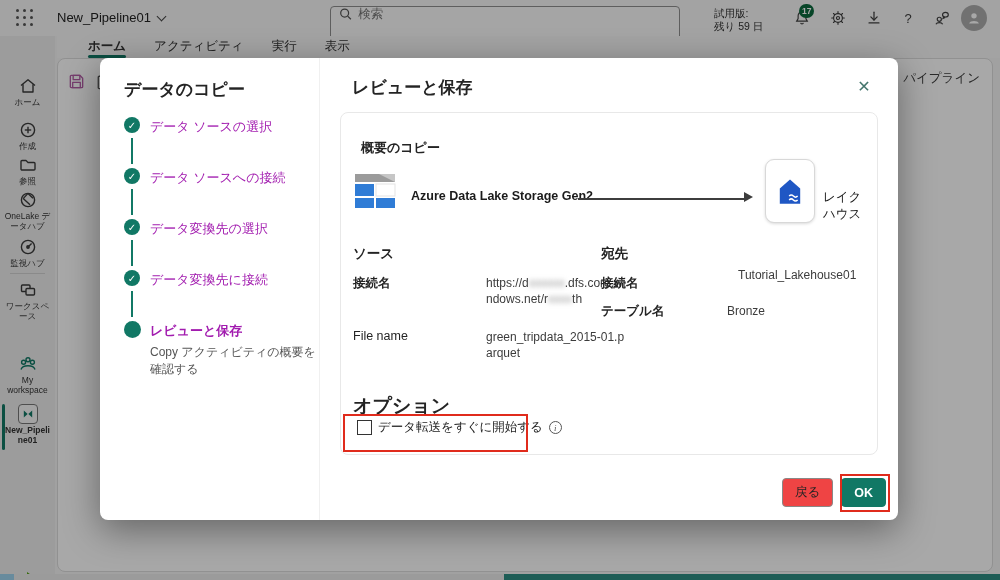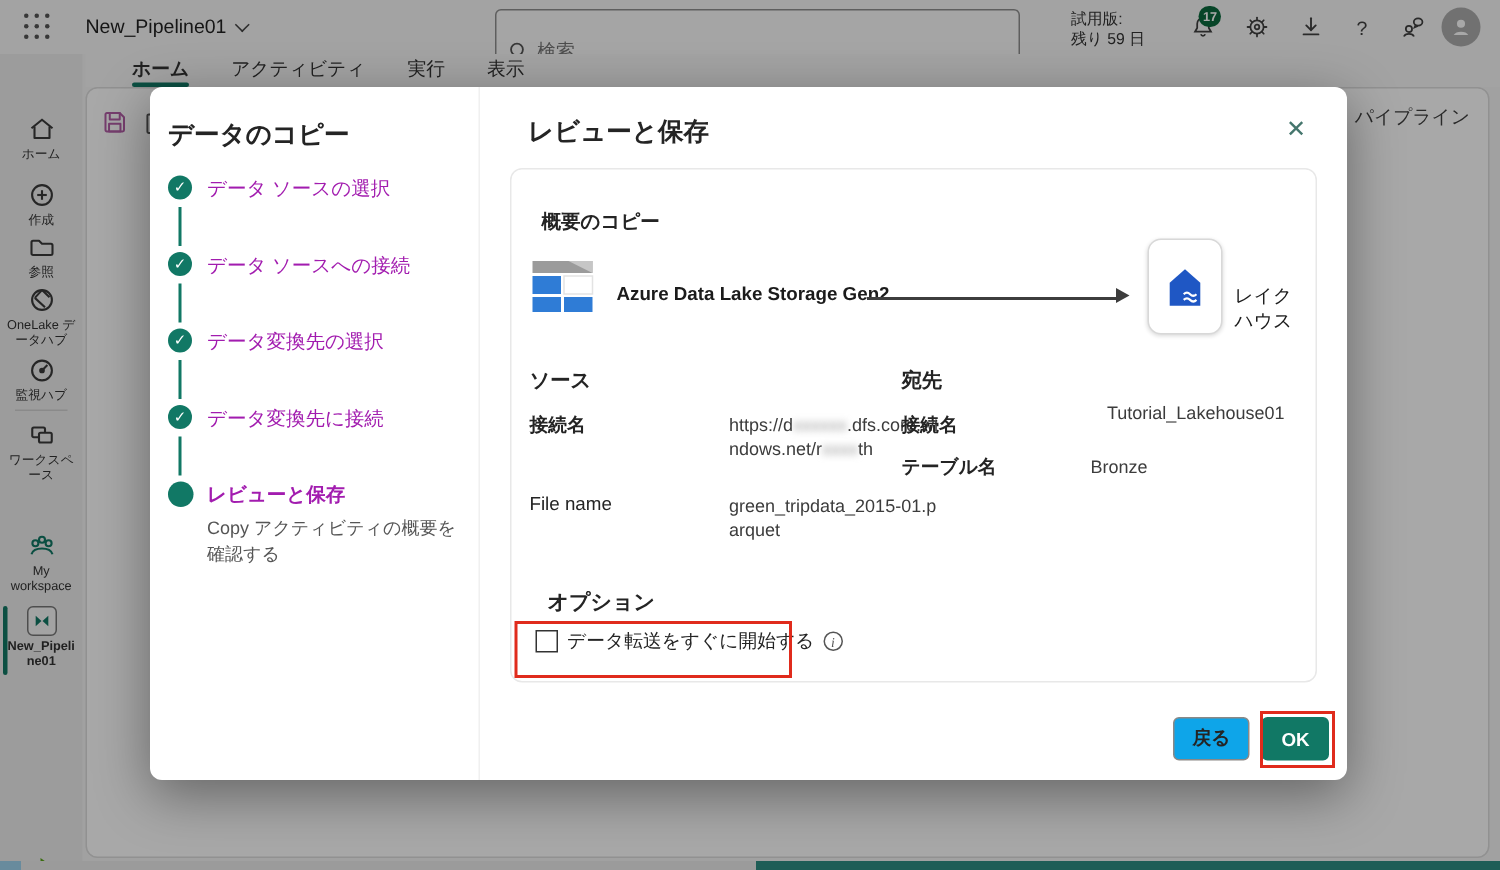--- a/index.html
+++ b/index.html
@@ -8,21 +8,21 @@
   .stage { position:relative; width:1000px; height:580px; }
 
   
   .topbar { position:absolute; left:0; top:0; width:1000px; height:36px; background:#f7f7f7; }
   .waffle { position:absolute; left:16px; top:9px; width:18px; height:18px;
     display:grid; grid-template-columns:repeat(3,1fr); gap:3px; cursor:pointer; }
   .waffle i { width:3px; height:3px; border-radius:50%; background:#555; }
   .app-title { position:absolute; left:57px; top:10px; font-size:13px; color:#222; display:flex; align-items:center; gap:7px; }
   .chev { width:7px; height:7px; border-right:1.6px solid #444; border-bottom:1.6px solid #444; transform:rotate(45deg); margin-top:-3px; }
   .searchbox { position:absolute; left:330px; top:6px; width:350px; height:36px; background:#fbfbfb;
-    border:1px solid #8f8f8f; border-radius:4px; display:flex; align-items:flex-end; padding:0 8px; gap:6px; }
+    border:1px solid #8f8f8f; border-radius:4px; display:flex; align-items:flex-start; padding:0 8px; gap:6px; }
   .searchbox input { border:none; outline:none; background:transparent; font-size:12.5px; width:100%;
     font-family:"Liberation Sans", sans-serif; color:#333; }
   .trial { position:absolute; left:714px; top:7px; font-size:10.5px; line-height:1.25; color:#333; }
   .tb-ic { position:absolute; top:8px; width:20px; height:20px; display:flex; align-items:center; justify-content:center; cursor:pointer; }
   .badge { position:absolute; left:799px; top:4px; min-width:15px; height:14px; border-radius:8px; background:#0b6a3d;
     color:#fff; font-size:8.5px; font-weight:bold; display:flex; align-items:center; justify-content:center; padding:0 3px; z-index:2; }
   .help-q { font-size:13px; color:#404040; }
   .avatar { position:absolute; left:961px; top:5px; width:26px; height:26px; border-radius:50%; background:#ادad; background:#acacac;
     display:flex; align-items:center; justify-content:center; cursor:pointer; }
 
@@ -45,21 +45,21 @@
   .clip-ic { position:absolute; left:36px; top:13px; }
   .pipe-btn { position:absolute; right:6px; top:7px; display:flex; align-items:center; gap:6px; font-size:12.5px; color:#404040; cursor:pointer; padding:4px 6px; }
   .bottomstrip { position:absolute; bottom:0; height:6px; }
 
   
   .overlay { position:absolute; inset:0; background:rgba(0,0,0,0.34); z-index:10; }
 
   
   .dialog { position:absolute; left:100px; top:58px; width:798px; height:462px; background:#fff; border-radius:8px;
     box-shadow:0 10px 36px rgba(0,0,0,0.4); z-index:20; display:flex; overflow:hidden; }
-  .wizard { width:220px; padding:20px 20px 0 12px; border-right:1px solid #f0f0f0; }
+  .wizard { width:220px; padding:20px 20px 0 24px; border-right:1px solid #f0f0f0; }
   .wizard h1 { font-size:17px; font-weight:bold; margin-bottom:16px; }
   .step { position:relative; padding-left:26px; min-height:51px; }
   .step .dot { position:absolute; left:0; top:0; width:16px; height:16px; border-radius:50%; background:#117865;
     color:#fff; font-size:10px; display:flex; align-items:center; justify-content:center; }
   .step.current .dot { width:17px; height:17px; }
   .step:not(.last)::after { content:""; position:absolute; left:7px; top:21px; height:26px; width:2px; background:#117865; }
   .step .slabel { font-size:13px; color:#a21caf; line-height:17px; }
   .step.current .slabel { font-weight:bold; }
   .step .sdesc { margin-top:5px; font-size:12px; color:#555; width:172px; line-height:1.4; }
 
@@ -79,31 +79,31 @@
   .lh-btn { position:absolute; left:412px; top:0px; width:50px; height:64px; background:#fff; border:1px solid #d8d8d8;
     border-radius:9px; box-shadow:0 1px 3px rgba(0,0,0,0.15); display:flex; align-items:center; justify-content:center; cursor:pointer; }
   .flow-dstlbl { position:absolute; left:470px; top:30px; font-size:12.5px; color:#1b1b1b; }
 
   .sec-h { position:absolute; font-size:13.5px; font-weight:bold; }
   .fld-l { position:absolute; font-size:12.5px; font-weight:600; color:#242424; }
   .fld-l.normal { font-weight:400; }
   .fld-v { position:absolute; font-size:12px; color:#3c3c3c; width:142px; word-break:break-all; line-height:1.35; }
   .blurred { filter:blur(2.5px); color:#999; }
 
-  .opt-h { position:absolute; left:12px; top:280px; font-size:14px; font-weight:bold;margin-left:12px; }
+  .opt-h { position:absolute; left:12px; top:280px; font-size:19px; font-weight:bold; }
   .opt-row { position:absolute; left:16px; top:306px; display:flex; align-items:center; gap:6px; }
   .cbx { width:15px; height:15px; border:1.5px solid #333; background:#fff; display:inline-block; cursor:pointer; }
   .opt-lbl { font-size:12.5px; color:#242424; }
   .info-ic { width:13px; height:13px; border:1px solid #555; border-radius:50%; font-size:9px; color:#555;
     display:flex; align-items:center; justify-content:center; font-style:italic; font-family:"Liberation Serif", serif; }
 
   .footer { position:absolute; right:12px; bottom:13px; display:flex; gap:8px; }
   .btn { height:29px; border-radius:4px; font-size:12.5px; display:flex; align-items:center; justify-content:center;
     padding:0 12px; cursor:pointer; font-family:"Liberation Sans", sans-serif; }
-  .btn.back { background:#0ea5e9; border:1px solid #8a8886; color:#242424; min-width:42px;font-weight:bold; }
+  .btn.back { background:#ef4444; border:1px solid #8a8886; color:#242424; min-width:42px; }
   .btn.ok { background:#117865; border:1px solid #117865; color:#fff; min-width:42px; font-weight:bold; }
 
   
   .anno { position:absolute; border:2px solid #e02b1c; z-index:30; pointer-events:none; }
   .anno-opt { left:343px; top:414px; width:185px; height:38px; }
   .anno-ok  { left:840px; top:474px; width:50px; height:38px; }
 
   svg { display:block; }
 </style>
 </head>

